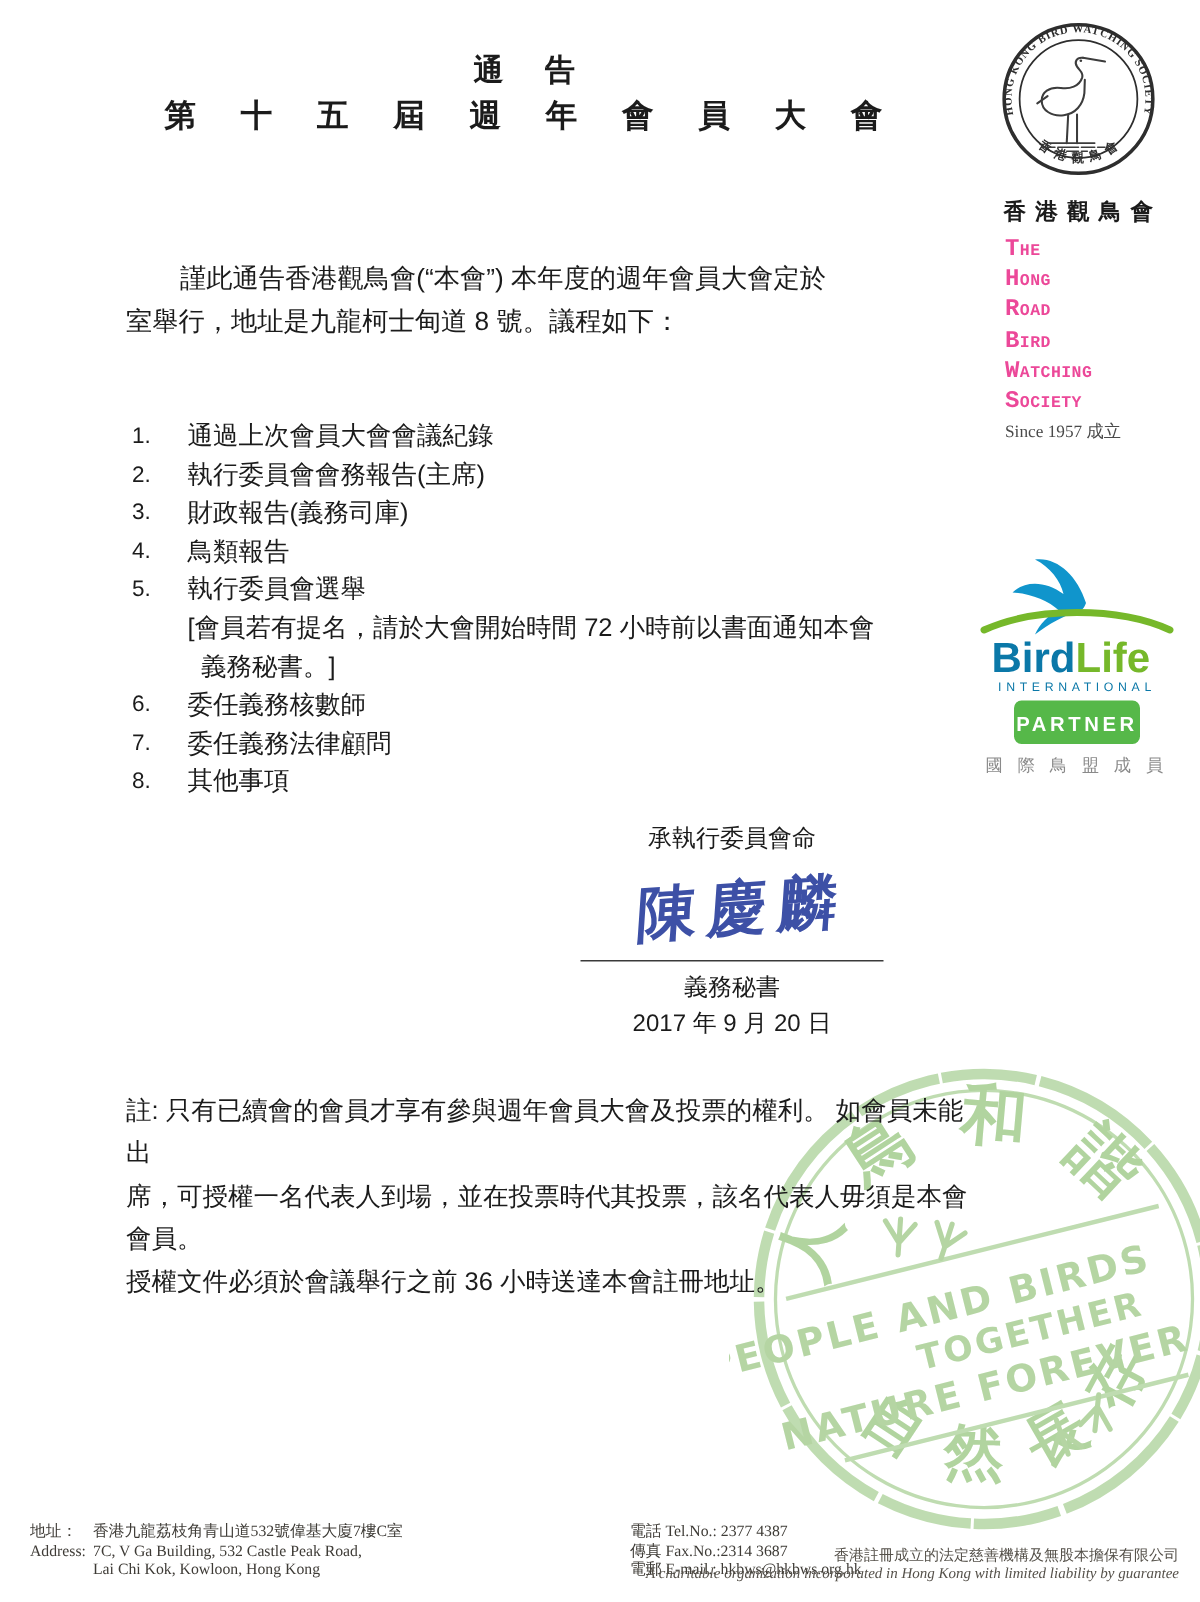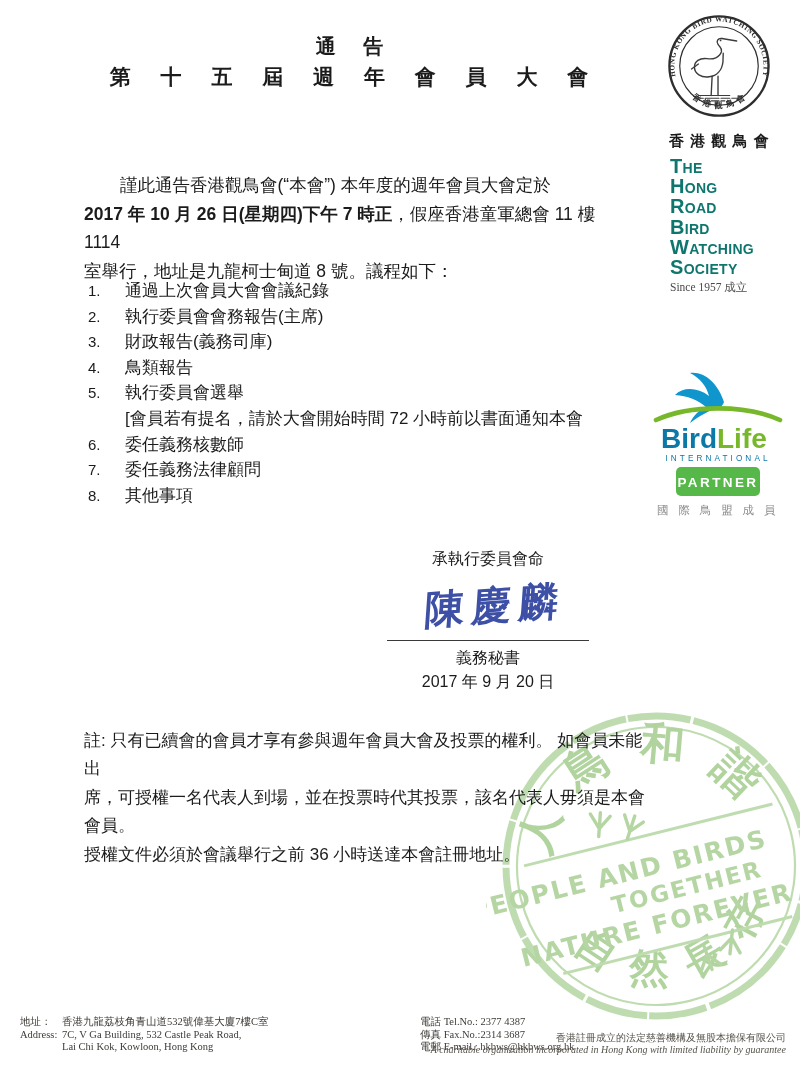--- a/index.html
+++ b/index.html
@@ -27,23 +27,23 @@
             font-weight:bold;}
   .sig-line{width:202px;margin:0 auto;border-top:1.3px solid #3a3a3a;}
   .sig-role{padding-top:7px;}
   .sig-date{padding-top:3px;}
   
   .note{position:absolute;left:84px;top:727px;width:565px;font-size:17px;line-height:28.4px;z-index:2;}
   
   .seal{position:absolute;left:666px;top:13px;width:106px;height:106px;}
   .org-zh{position:absolute;left:669px;top:132px;width:110px;font-size:15px;font-weight:bold;
           letter-spacing:1px;white-space:nowrap;}
-  .org-en{position:absolute;left:670px;top:156px;font-family:Liberation Sans, sans-serif;
-          font-variant:small-caps;font-size:20px;font-weight:600;line-height:20.2px;
-          color:#0f766e;letter-spacing:0.3px;}
+  .org-en{position:absolute;left:670px;top:156px;font-family:Liberation Mono, monospace;
+          font-variant:small-caps;font-size:16px;font-weight:600;line-height:20.2px;
+          color:#ec4899;letter-spacing:0.3px;}
   .since{position:absolute;left:670px;top:280px;font-size:11.5px;color:#4a4a4a;
          font-family:"Liberation Serif",serif;}
   .birdlife{position:absolute;left:650px;top:366px;width:136px;height:152px;}
   
   .stamp{position:absolute;left:486px;top:696px;width:340px;height:340px;opacity:0.82;z-index:1;}
   
   .footer{position:absolute;left:0;top:1012px;width:800px;font-family:"Liberation Serif",serif;
           font-size:10.5px;color:#3e3b36;line-height:12.6px;}
   .f-left{position:absolute;left:20px;top:4px;}
   .f-row{display:flex;}
@@ -92,21 +92,20 @@
         </g>
       </g>
     </g>
   </svg>
 
   <div class="title1">通 告</div>
   <div class="title2">第 十 五 屆 週 年 會 員 大 會</div>
 
   <div class="intro">
     <div class="l1">謹此通告香港觀鳥會(“本會”) 本年度的週年會員大會定於</div>
-    <div><b>2017 年 10 月 26 日(星期四)下午 7 時正</b><span>，假座香港童軍總會 11 樓 1114</span></div>
     <div>室舉行，地址是九龍柯士甸道 8 號。議程如下：</div>
   </div>
 
   <div class="agenda">
     <div class="arow">
       <span class="anum">1.</span>
       <span>通過上次會員大會會議紀錄</span>
       </div>
     <div class="arow">
       <span class="anum">2.</span>
@@ -118,20 +117,21 @@
       </div>
     <div class="arow">
       <span class="anum">4.</span>
       <span>鳥類報告</span>
       </div>
     <div class="arow">
       <span class="anum">5.</span>
       <span>執行委員會選舉</span>
       </div>
     <div class="anote1">[會員若有提名，請於大會開始時間 72 小時前以書面通知本會</div>
+    <div class="anote2">義務秘書。]</div>
     <div class="arow">
       <span class="anum">6.</span>
       <span>委任義務核數師</span>
       </div>
     <div class="arow">
       <span class="anum">7.</span>
       <span>委任義務法律顧問</span>
       </div>
     <div class="arow">
       <span class="anum">8.</span>

